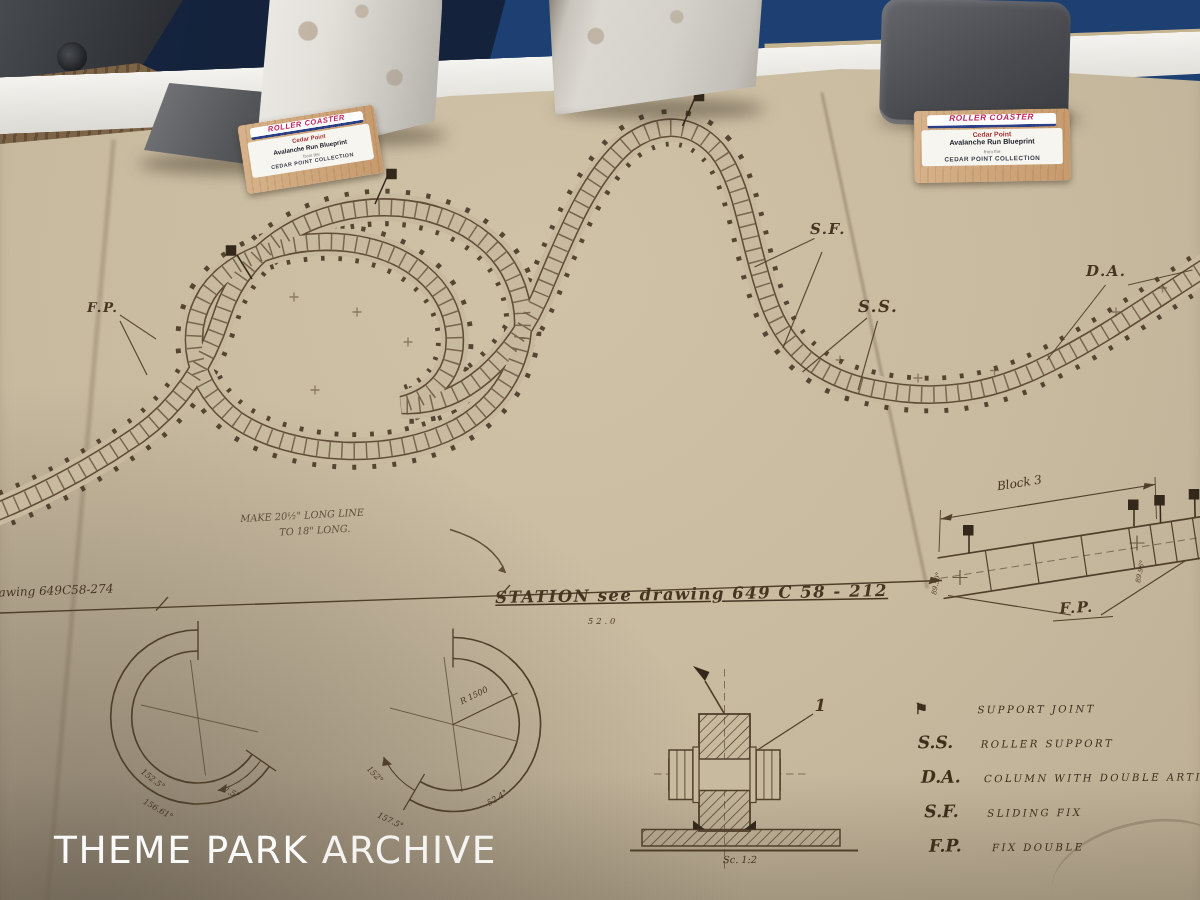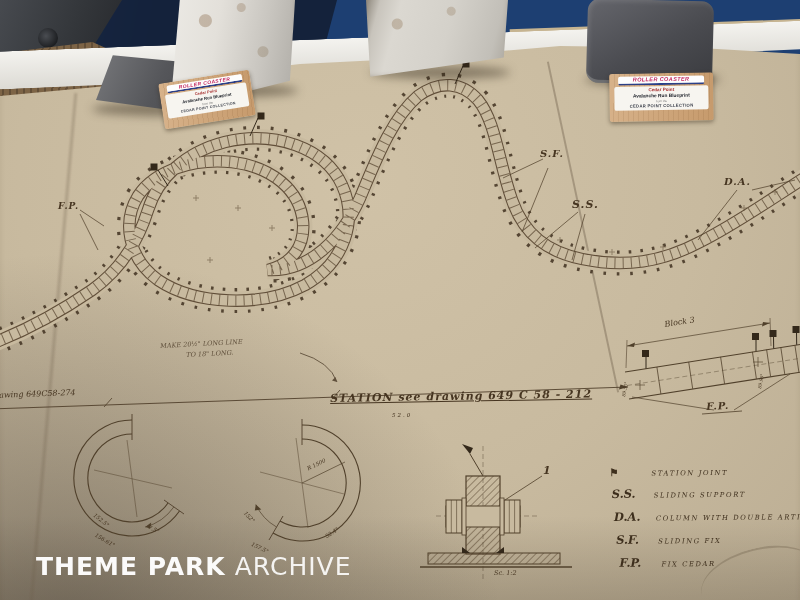--- a/index.html
+++ b/index.html
@@ -86,21 +86,21 @@
   .legend-key{width:42px;font-family:"DejaVu Serif",serif;font-style:italic;font-weight:bold;
     font-size:11.5px;color:#3e2f1d;flex:none;}
   .legend-desc{font-size:6.8px;letter-spacing:1.6px;color:#3e2f1d;font-family:"DejaVu Serif",serif;
     font-style:italic;white-space:nowrap;}
   .legend-row:nth-child(2){margin-left:2px}.legend-row:nth-child(3){margin-left:4px}
   .legend-row:nth-child(4){margin-left:6px}.legend-row:nth-child(5){margin-left:9px}
   .flag-key{font-size:10px;font-style:normal;}
   
   .watermark{left:36px;top:552px;color:#fff;font-family:"DejaVu Sans",sans-serif;
     font-size:25px;letter-spacing:1px;opacity:.97;white-space:nowrap;}
-  .wm-bold{font-weight:700;margin-top:40px;}
+  .wm-bold{font-weight:400;margin-top:40px;}
   .wm-light{font-weight:400;margin-left:9px;opacity:.93;}
   svg{position:absolute;left:0;top:0;pointer-events:none;}
 </style>
 </head>
 <body>
 
 <div class="scene">
 
   <div class="abs dark-patch"></div>
   <div class="abs machine">
@@ -260,51 +260,51 @@
 
     <span class="lbl" style="left:160px;top:342px;font-size:6.5px;transform:rotate(-3deg);color:#5f4f3b;">MAKE 20½" LONG LINE</span>
     <span class="lbl" style="left:186px;top:351px;font-size:6.5px;transform:rotate(-3deg);color:#5f4f3b;">TO 18" LONG.</span>
 
     <span class="lbl" style="left:664px;top:320px;font-size:8px;transform:rotate(-9deg);">Block 3</span>
     <span class="lbl hand" style="left:706px;top:401px;font-size:10px;transform:rotate(-3deg);">F.P.</span>
     <span class="lbl" style="left:621px;top:396px;font-size:4.5px;transform:rotate(-78deg);">89.50°</span>
     <span class="lbl" style="left:757px;top:388px;font-size:4.5px;transform:rotate(-78deg);">89.96°</span>
 
     <span class="lbl hand" style="left:543px;top:464px;font-size:11px;">1</span>
-    <span class="lbl" style="left:494px;top:569px;font-size:6.5px;">Sc. 1:2</span>
+    <span class="lbl" style="left:482px;top:569px;font-size:6.5px;">Sc. 1:2</span>
 
     <span class="lbl" style="left:96px;top:512px;font-size:5.5px;transform:rotate(38deg);">152.5°</span>
     <span class="lbl" style="left:97px;top:532px;font-size:5.5px;transform:rotate(30deg);">156.61°</span>
     <span class="lbl" style="left:150px;top:524px;font-size:5.5px;transform:rotate(26deg);">7.5°</span>
     <span class="lbl" style="left:306px;top:466px;font-size:5.5px;transform:rotate(-26deg);">R 1500</span>
     <span class="lbl" style="left:247px;top:510px;font-size:5.5px;transform:rotate(46deg);">152°</span>
     <span class="lbl" style="left:253px;top:541px;font-size:5.5px;transform:rotate(26deg);">157.5°</span>
     <span class="lbl" style="left:324px;top:534px;font-size:5.5px;transform:rotate(-32deg);">52.4°</span>
   </div>
 
   <div class="abs legend">
     <div class="legend-row">
       <span class="legend-key flag-key">⚑</span>
-      <span class="legend-desc">STATION JOINT</span>
+      <span class="legend-desc">SUPPORT JOINT</span>
     </div>
     <div class="legend-row">
       <span class="legend-key">S.S.</span>
-      <span class="legend-desc">SLIDING SUPPORT</span>
+      <span class="legend-desc">ROLLER SUPPORT</span>
     </div>
     <div class="legend-row">
       <span class="legend-key">D.A.</span>
       <span class="legend-desc">COLUMN WITH DOUBLE ARTICULATION</span>
     </div>
     <div class="legend-row">
       <span class="legend-key">S.F.</span>
       <span class="legend-desc">SLIDING FIX</span>
     </div>
     <div class="legend-row">
       <span class="legend-key">F.P.</span>
-      <span class="legend-desc">FIX CEDAR</span>
+      <span class="legend-desc">FIX DOUBLE</span>
     </div>
   </div>
 
   <div class="abs wshadow" style="left:92px;top:102px;width:150px;height:14px;"></div>
   <div class="abs plate1"></div>
   <div class="abs wshadow" style="left:172px;top:84px;width:126px;height:13px;"></div>
   <div class="abs block1"></div>
   <div class="abs wshadow" style="left:370px;top:66px;width:140px;height:13px;"></div>
   <div class="abs block2"></div>
   <div class="abs wshadow" style="left:585px;top:72px;width:135px;height:15px;"></div>

